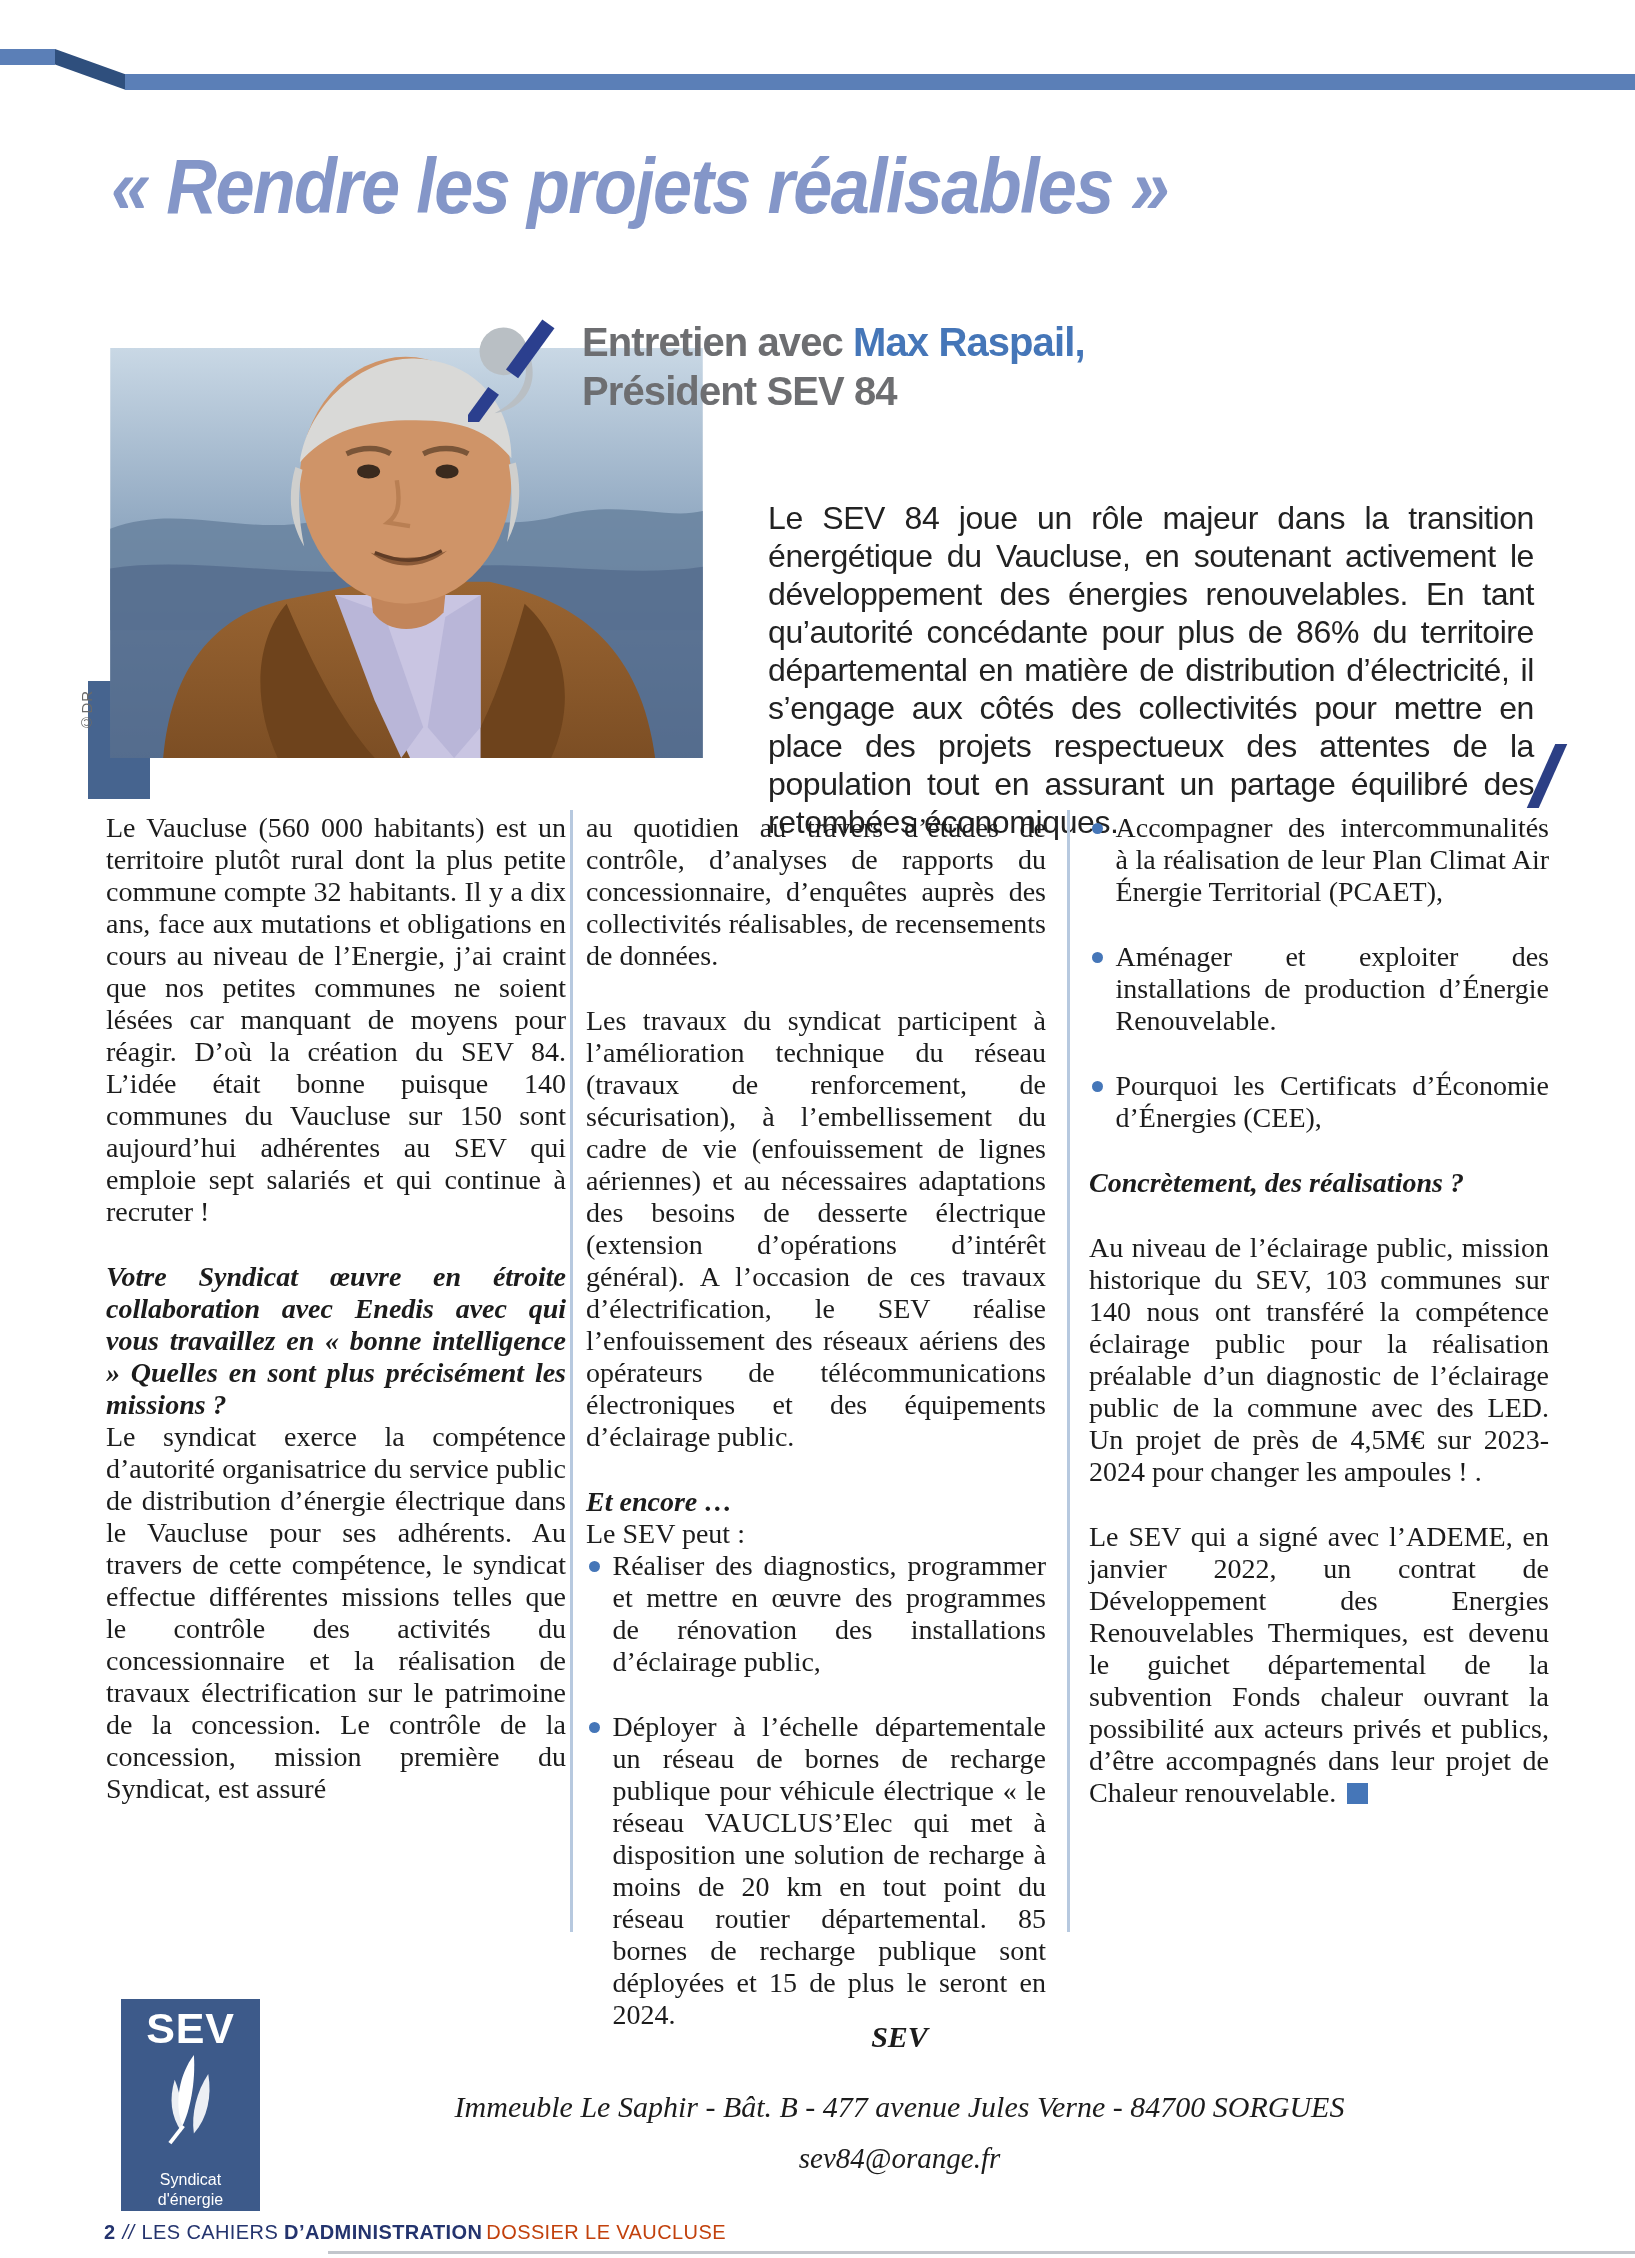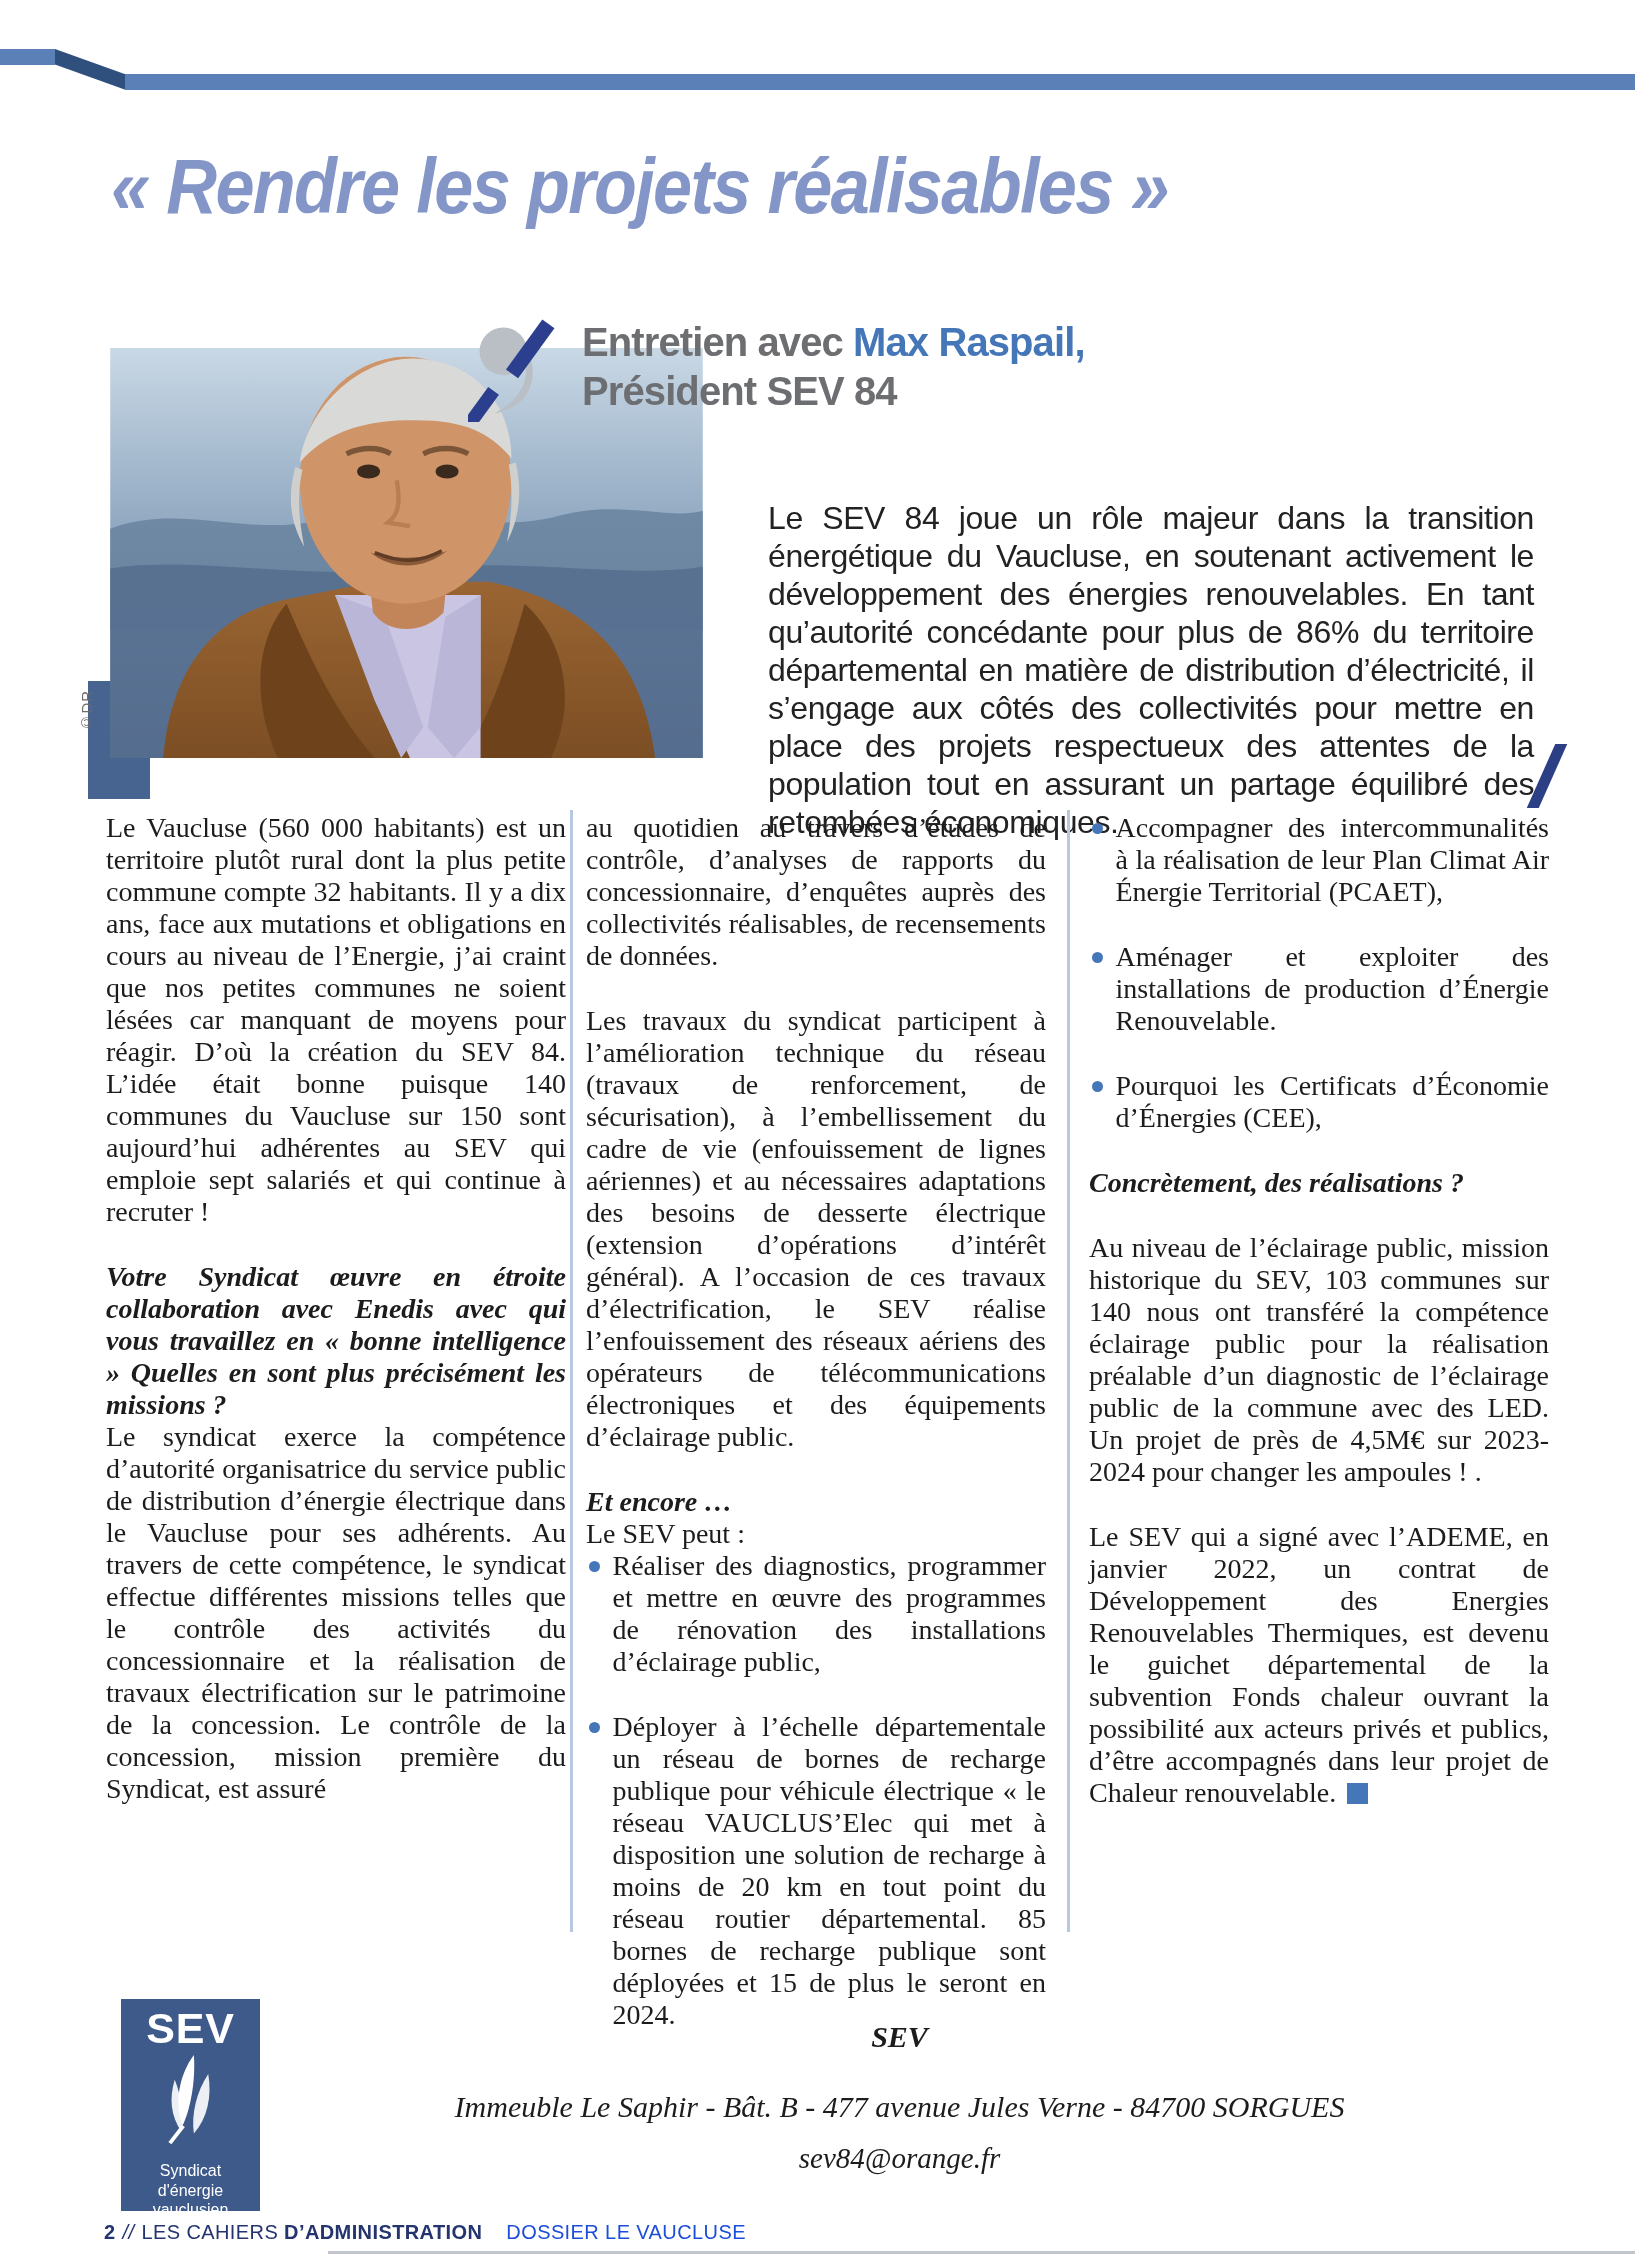--- a/index.html
+++ b/index.html
@@ -45,34 +45,34 @@
   .q{font-weight:bold;font-style:italic;}
   .gap{margin-top:33px !important;}
   .bullet{position:relative;padding-left:26.5px;}
   .bdot{position:absolute;left:2.6px;top:10.6px;width:11.5px;height:11.5px;border-radius:50%;background:#4576b8;}
   .endmark{display:inline-block;width:21px;height:21px;background:#4576b8;margin-left:10.6px;vertical-align:-1.8px;}
 
   
   .logo{left:121px;top:1999px;width:139px;height:212px;background:#3d5a8a;color:#fff;
         font-family:"Liberation Sans",sans-serif;text-align:center;}
   .logo .acr{font-size:43px;font-weight:bold;letter-spacing:0.9px;margin-top:5.3px;}
-  .logo .sub{font-size:16px;line-height:19.4px;margin-top:13px;}
+  .logo .sub{font-size:16px;line-height:19.4px;margin-top:22px;}
 
   
   .addr{left:282px;top:2020px;width:1235px;text-align:center;font-style:italic;}
   .addr .org{font-weight:bold;font-size:30px;}
   .addr .line{font-size:30px;margin-top:36px;}
   .addr .mail{font-size:29px;margin-top:17.6px;}
 
   
   .footer{left:104px;top:2221px;font-family:"Liberation Sans",sans-serif;font-size:20px;
           color:#24346e;letter-spacing:0.4px;white-space:nowrap;}
   .footer .b{font-weight:bold;}
   .footer .sep{margin:0 7px;font-style:italic;}
-  .footer .sec{color:#1d4ed8;margin-left:24px;}
+  .footer .sec{color:#c2410c;margin-left:4px;}
   .bottomline{left:328px;top:2251px;width:1307px;height:2.6px;background:#c2c6cc;}
 </style>
 </head>
 <body>
 
 <div class="abs rb-left"></div>
 <div class="abs rb-fold"></div>
 <div class="abs rb-main"></div>
 
 <div class="abs title">« Rendre les projets réalisables »</div>

